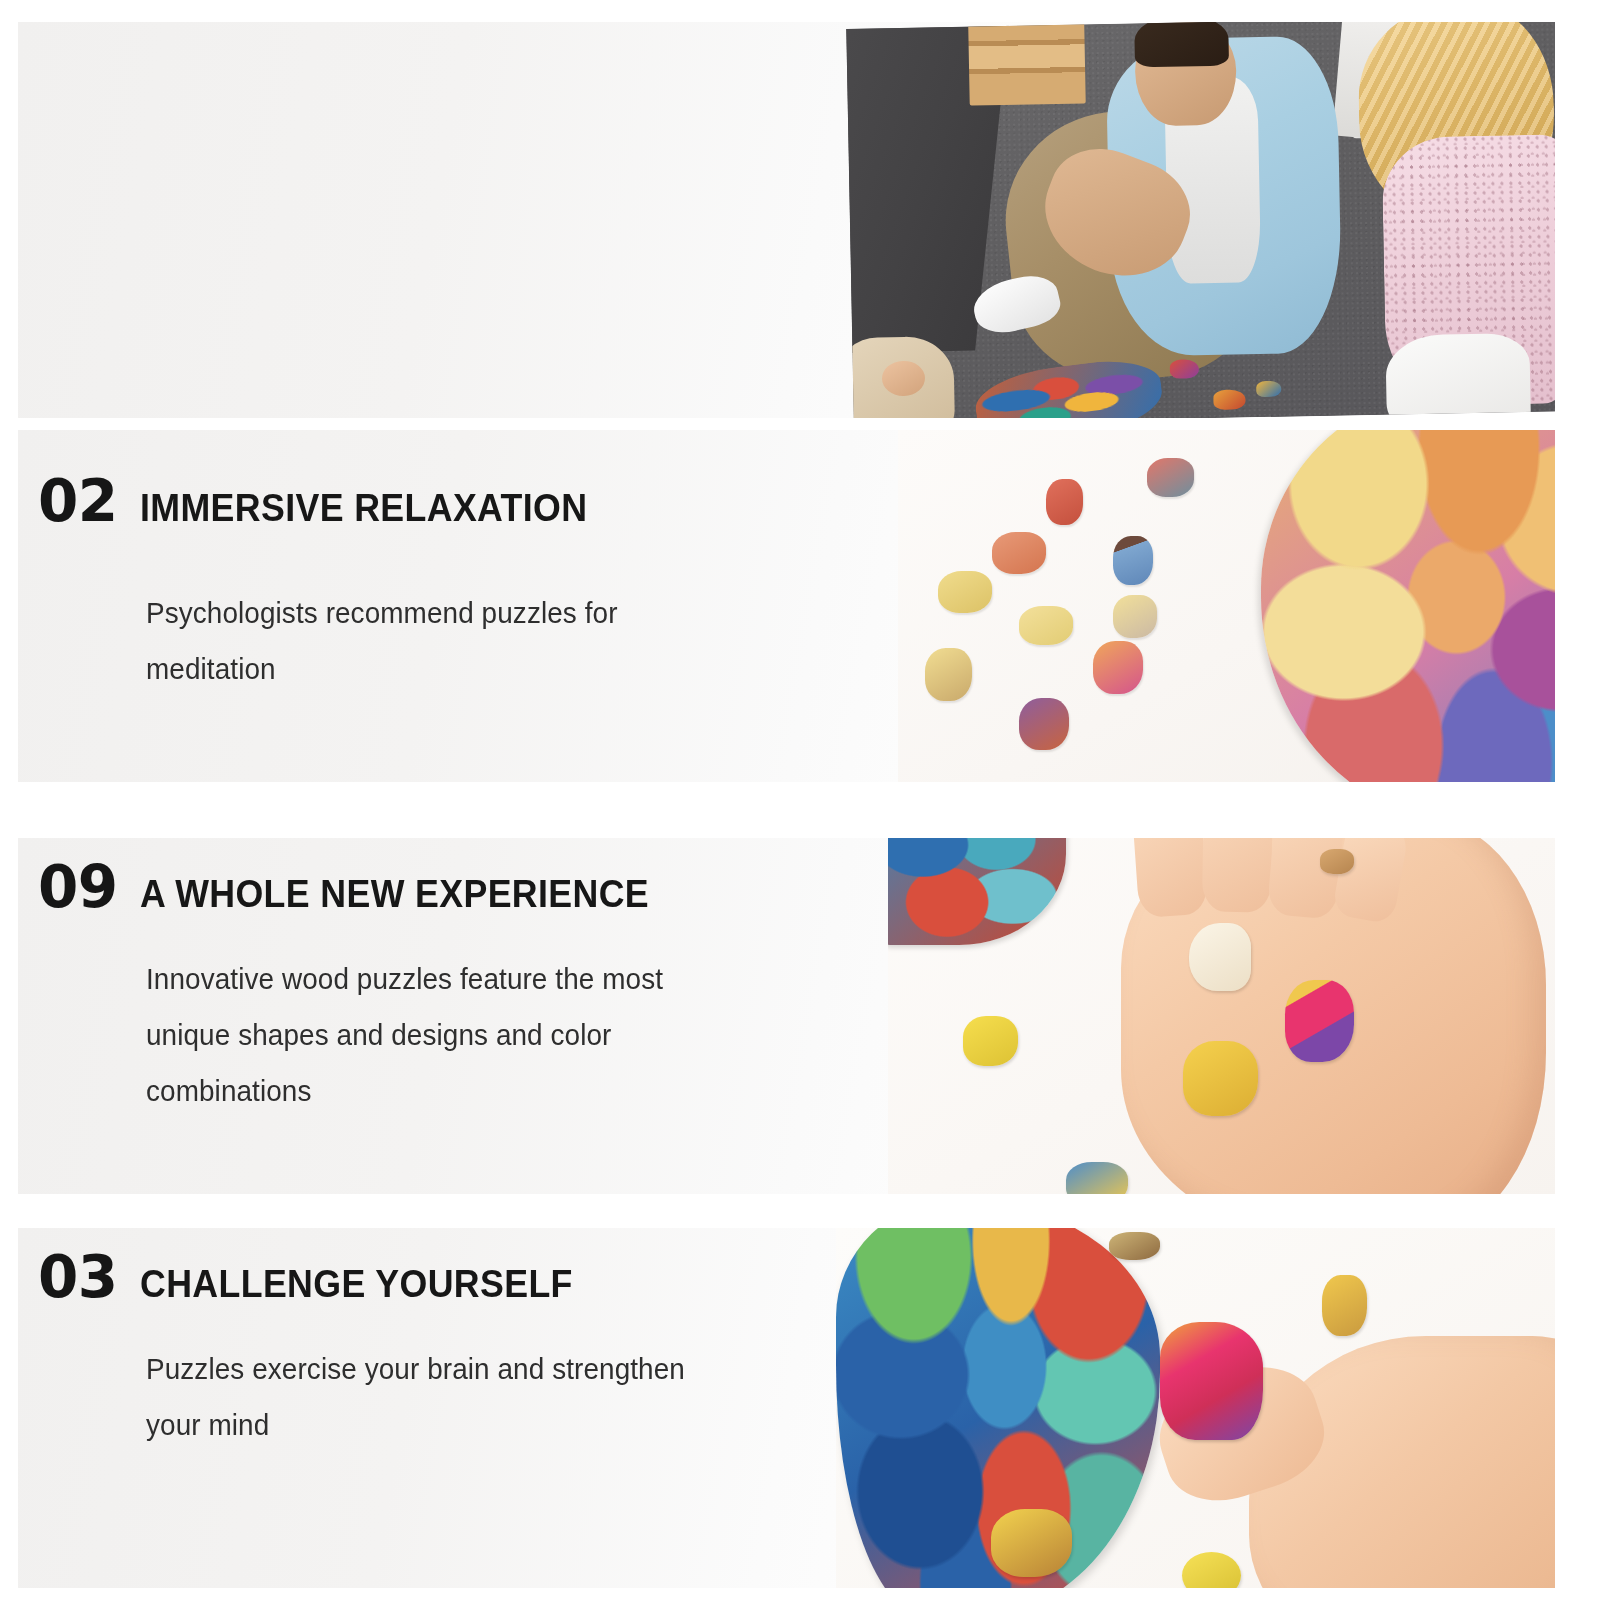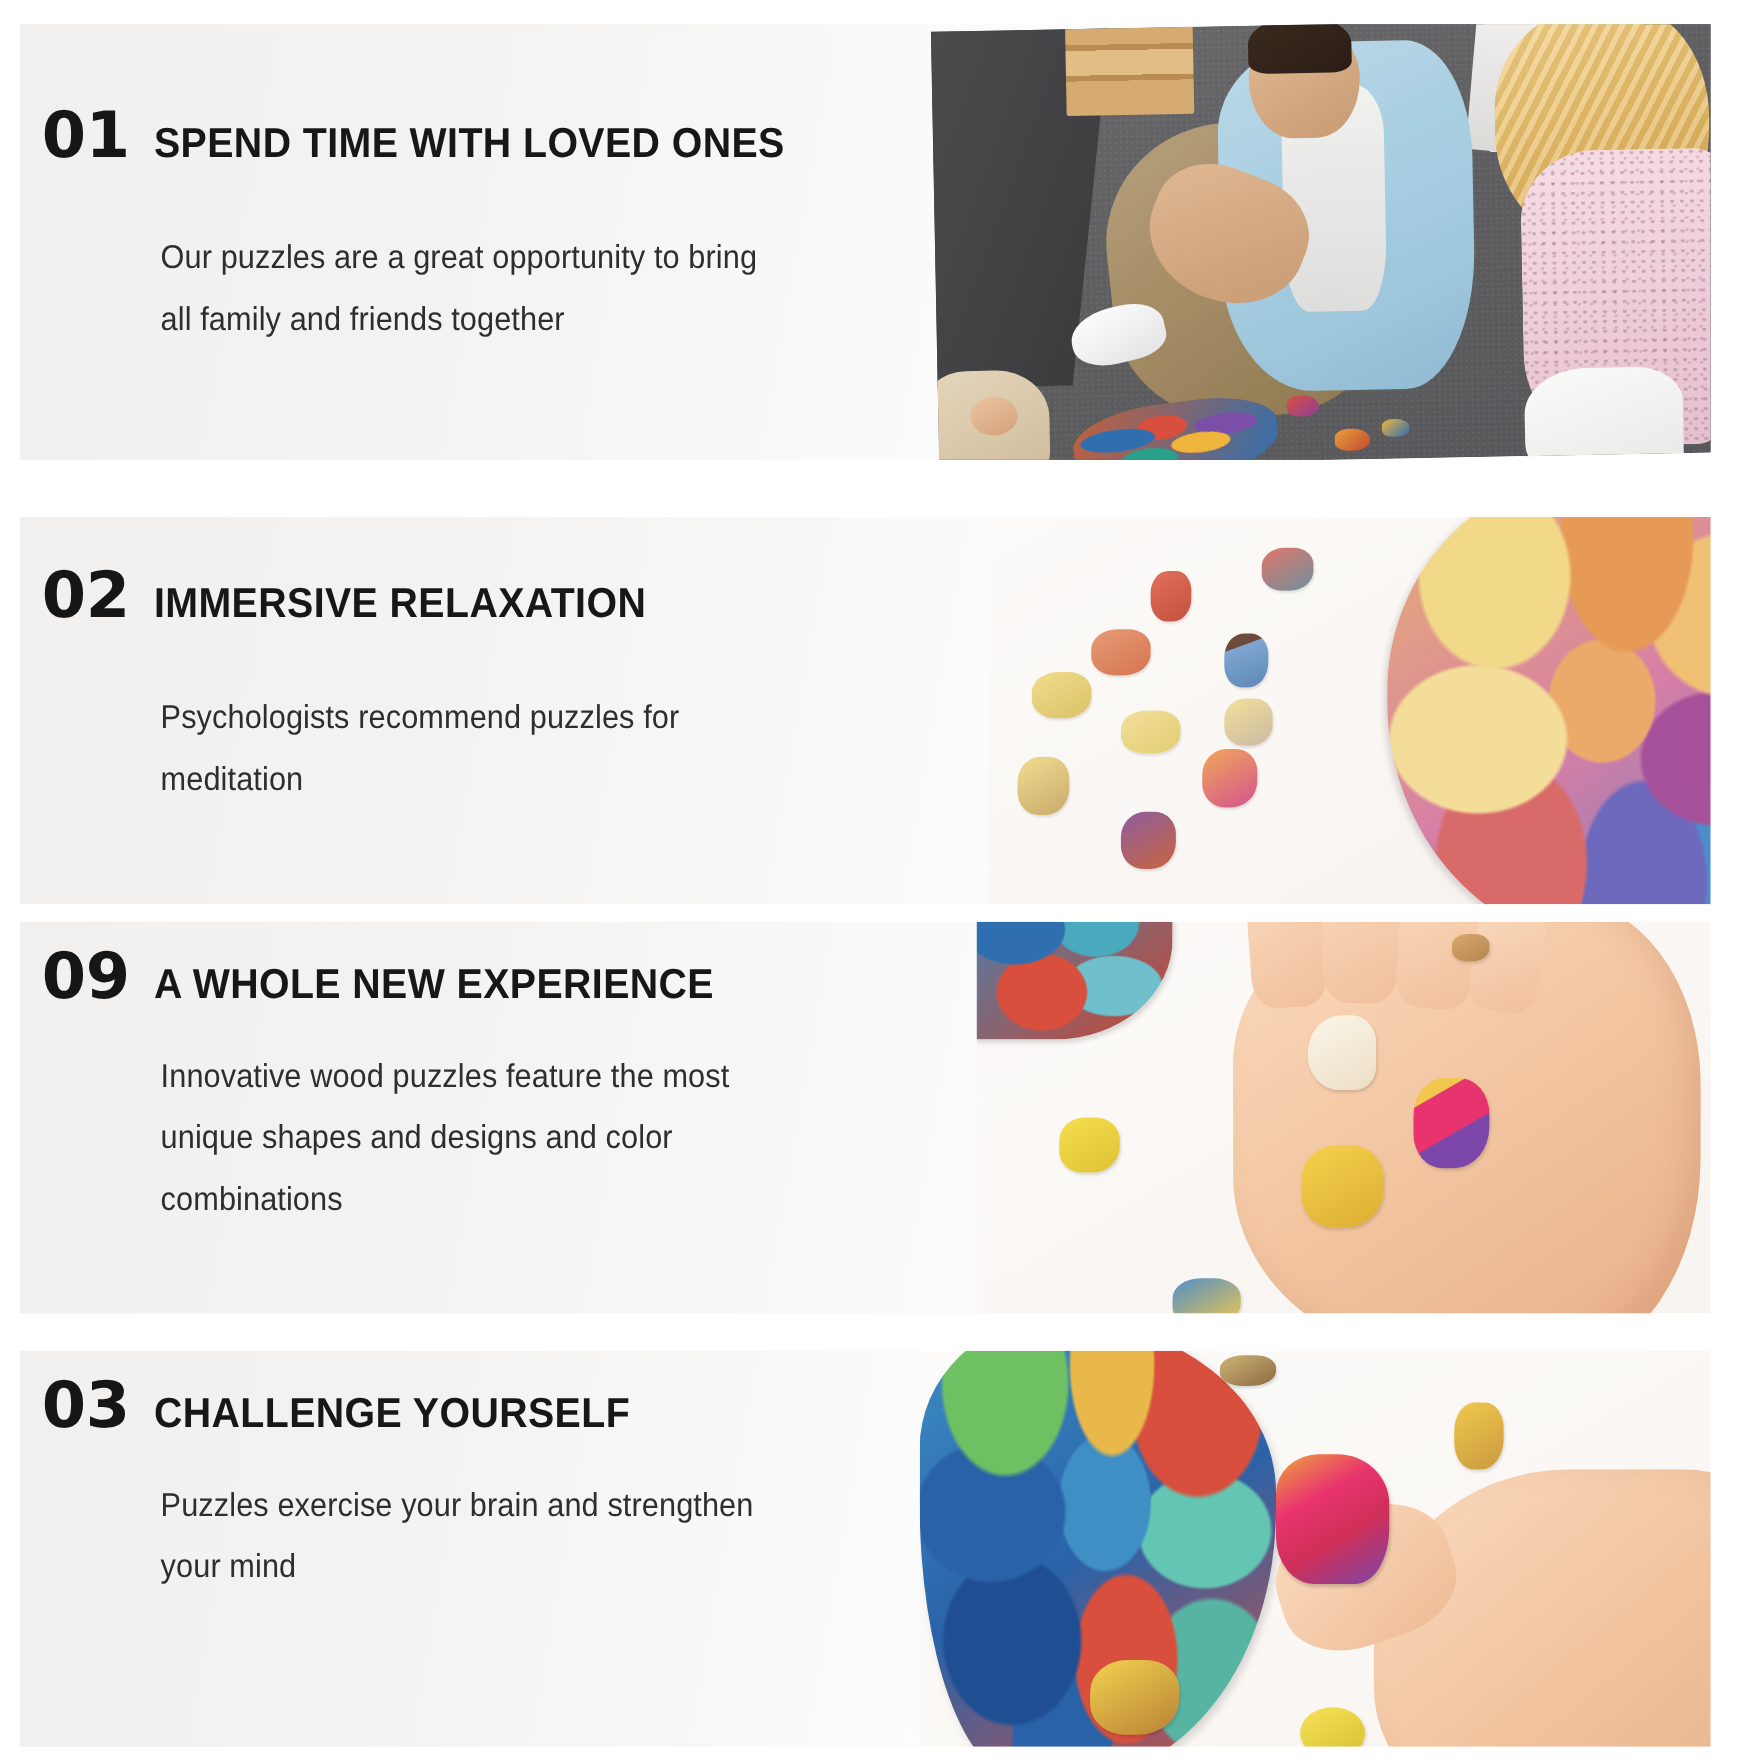--- a/index.html
+++ b/index.html
@@ -81,21 +81,21 @@
     line-height: 56px;
     letter-spacing: 0.1px;
     transform: scaleX(0.93);
     transform-origin: left top;
   }
 
   .step-body div { white-space: nowrap; }
 
   
   #panel-1 { top: 22px;   height: 396px; }
-  #panel-2 { top: 470px;  height: 352px; }
+  #panel-2 { top: 430px;  height: 352px; }
   #panel-3 { top: 838px;  height: 356px; }
   #panel-4 { top: 1228px; height: 360px; background: linear-gradient(100deg,#f1f0ef 0%,#f4f3f2 26%,#fbfbfb 50%,#ffffff 66%,#ffffff 100%); }
 
   #panel-1 .heading-row { top: 72px; }
   #panel-1 .step-body   { top: 185px; }
 
   #panel-2 .heading-row { top: 42px; }
   #panel-2 .step-body   { top: 155px; }
 
   #panel-3 .heading-row { top: 20px; }
@@ -320,30 +320,20 @@
     box-shadow: 1px 2px 3px rgba(0,0,0,.17);
   }
   .ph4-piece { position: absolute; border-radius: 42% 38% 46% 40%; box-shadow: 1px 2px 3px rgba(0,0,0,.14); }
 </style>
 </head>
 <body>
 
 <div class="page">
 
   <section class="panel" id="panel-1">
-    <div class="panel-text">
-      <div class="heading-row">
-        <span class="step-number">01</span>
-        <span class="step-title">SPEND TIME WITH LOVED ONES</span>
-      </div>
-      <div class="step-body">
-        <div>Our puzzles are a great opportunity to bring</div>
-        <div>all family and friends together</div>
-      </div>
-    </div>
 
     <div class="photo" id="photo-1">
       <div class="ph1">
         <div class="ph1-carpet"></div>
         <div class="ph1-sofa"></div>
         <div class="ph1-pallet"></div>
         <div class="ph1-wall"></div>
         <div class="ph1-chair"></div>
         <div class="ph1-pants"></div>
         <div class="ph1-shirt"></div>

